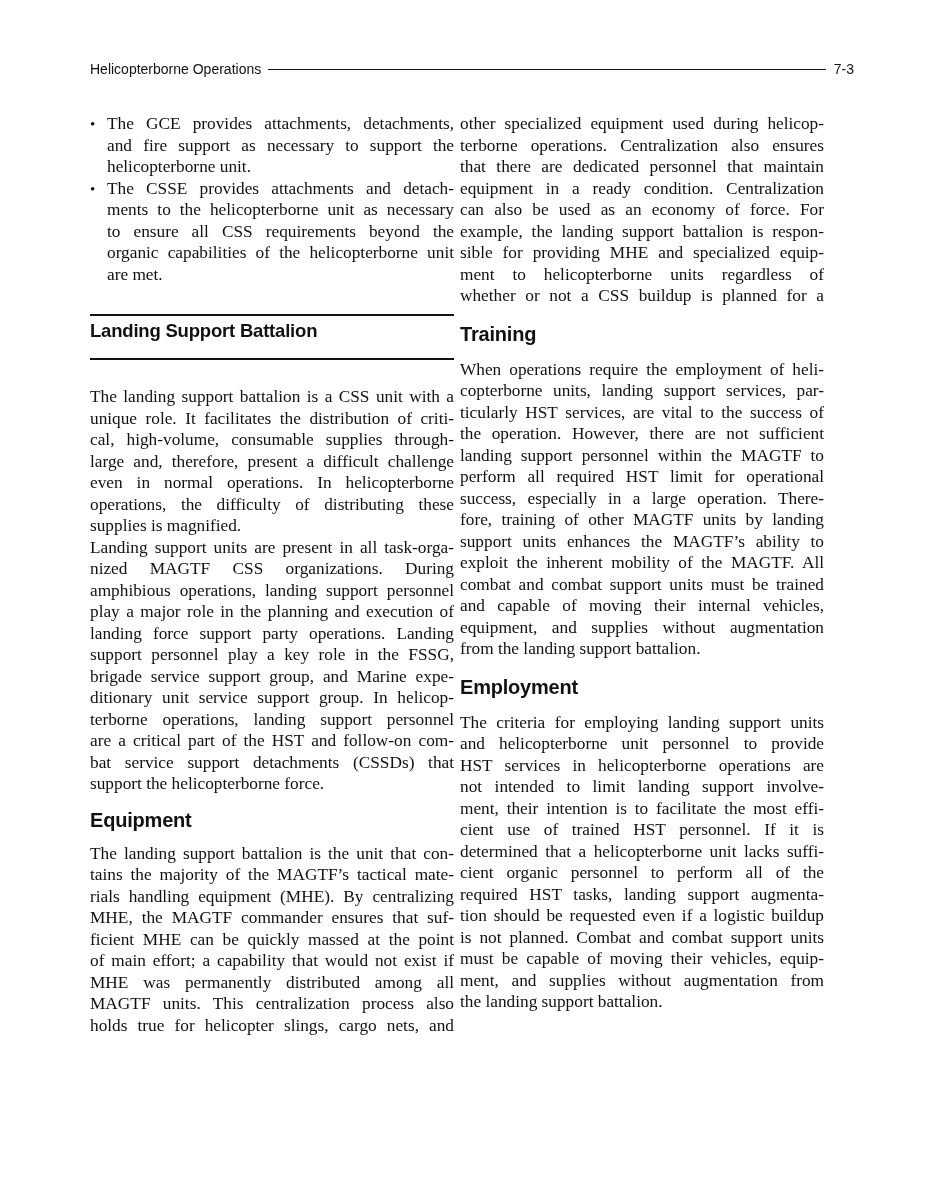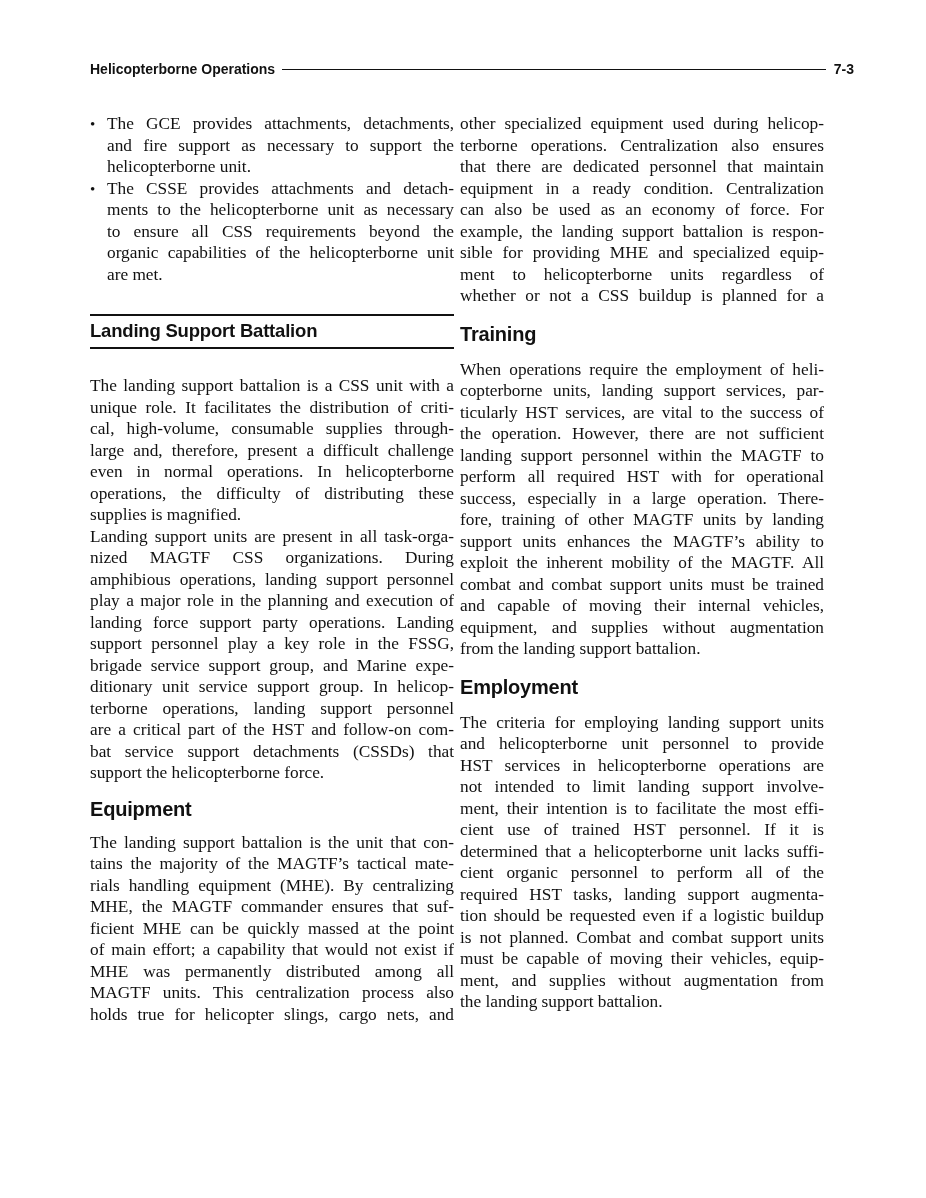--- a/index.html
+++ b/index.html
@@ -1,27 +1,27 @@
 <!DOCTYPE html>
 <html><head>
 <meta charset="utf-8">
 <style>
   html, body { margin: 0; padding: 0; background: #ffffff; }
   body { width: 926px; height: 1198px; position: relative; overflow: hidden; color: #111; }
   .header { position: absolute; left: 90px; top: 59px; width: 764px; height: 20px; display: flex; align-items: center;
-            font-family: "Liberation Sans", sans-serif; font-size: 14px; font-weight: bold; }
+            font-family: "Liberation Sans", sans-serif; font-size: 14px; font-weight: normal; }
   .header .rule { flex: 1; height: 0; border-top: 1.3px solid #111; margin: 0 8px 0 7px; }
   .col { position: absolute; top: 113px; width: 364px; font-family: "Liberation Serif", serif; font-size: 17.3px; color: #111; }
   .col.left { left: 90px; }
   .col.right { left: 460px; }
   .line { height: 21.5px; line-height: 21.5px; white-space: nowrap; text-align: justify; text-align-last: justify; overflow: hidden; }
   .line.last { text-align-last: left; }
   .bullet-item { position: relative; padding-left: 17px; }
   .bullet-dot { position: absolute; left: 0; top: 0; width: 10px; height: 21.5px; line-height: 23px; font-size: 15px; }
-  .h-major { margin-top: 29px; border-top: 2.2px solid #111; border-bottom: 2.2px solid #111; padding: 4px 0 5px 0;
+  .h-major { margin-top: 29px; border-top: 2.2px solid #111; border-bottom: 2.2px solid #111; padding: 4px 0 16px 0;
              font-family: "Liberation Sans", sans-serif; font-weight: bold; font-size: 18.5px; line-height: 22px; letter-spacing: -0.2px; }
   .h-minor { font-family: "Liberation Sans", sans-serif; font-weight: bold; font-size: 20px; line-height: 22px; letter-spacing: -0.2px; }
   .para { margin-top: 0; }
 </style>
 </head>
 <body>
 
 <div class="header">
   <span>Helicopterborne Operations</span>
   <span class="rule"></span>
@@ -99,21 +99,21 @@
       <div class="line">whether or not a CSS buildup is planned for a</div>
     </div>
 
   <div class="h-minor" style="margin-top:16px">Training</div>
   <div class="para" style="margin-top:14px">
       <div class="line">When operations require the employment of heli-</div>
       <div class="line">copterborne units, landing support services, par-</div>
       <div class="line">ticularly HST services, are vital to the success of</div>
       <div class="line">the operation. However, there are not sufficient</div>
       <div class="line">landing support personnel within the MAGTF to</div>
-      <div class="line">perform all required HST with for operational</div>
+      <div class="line">perform all required HST limit for operational</div>
       <div class="line">success, especially in a large operation. There-</div>
       <div class="line">fore, training of other MAGTF units by landing</div>
       <div class="line">support units enhances the MAGTF’s ability to</div>
       <div class="line">exploit the inherent mobility of the MAGTF. All</div>
       <div class="line">combat and combat support units must be trained</div>
       <div class="line">and capable of moving their internal vehicles,</div>
       <div class="line">equipment, and supplies without augmentation</div>
       <div class="line last">from the landing support battalion.</div>
     </div>
 

